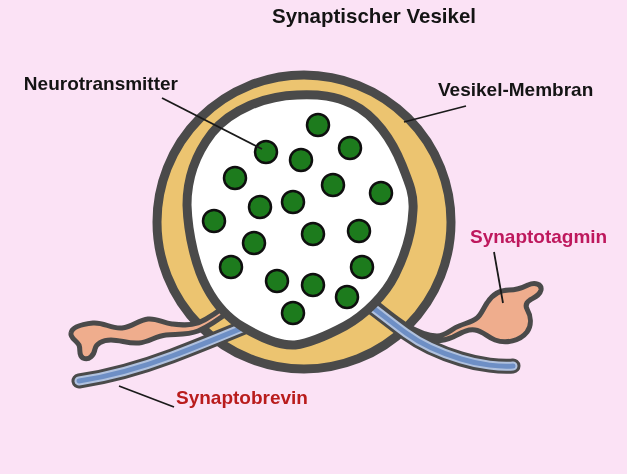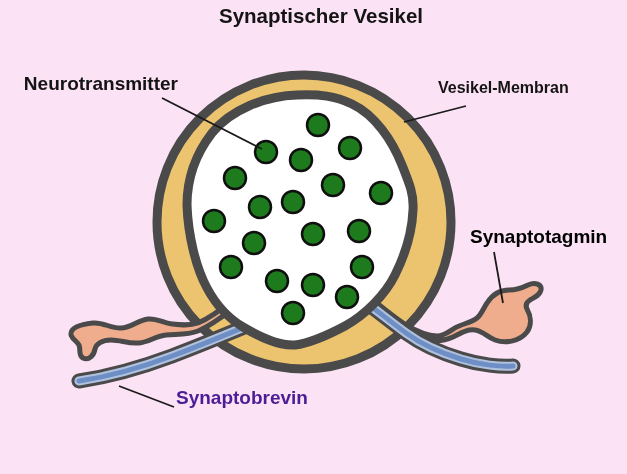--- a/index.html
+++ b/index.html
@@ -1,22 +1,22 @@
 <!DOCTYPE html>
 <html><head>
 <meta charset="utf-8">
 <style>
   html,body{margin:0;padding:0;background:#888;}
   .stage{position:relative;width:627px;height:474px;overflow:hidden;
          font-family:"Liberation Sans",sans-serif;}
   .stage svg{position:absolute;left:0;top:0;width:627px;height:474px;display:block;}
   .lbl{position:absolute;font-weight:bold;white-space:nowrap;}
-  .title{left:166px;top:5px;width:310px;text-align:center;font-size:20.5px;line-height:22px;}
+  .title{left:166px;top:5px;width:310px;text-align:right;font-size:20.5px;line-height:22px;}
   .nt{left:0px;top:73px;width:178px;text-align:right;font-size:19px;line-height:21px;}
-  .vm{left:438px;top:79px;font-size:16px;}
+  .vm{left:438px;top:79px;font-size:19px;}
   .st{left:470px;top:226px;font-size:19px;}
   .sb{left:176px;top:387px;font-size:19px;}
 </style>
 </head>
 <body>
 
 <div class="stage" style="background: rgb(251, 226, 245);">
 
   <svg viewBox="0 0 627 474">
 
@@ -92,15 +92,15 @@
 
   <div class="lbl title" style="color: rgb(20, 20, 20);">
     <div>Synaptischer Vesikel</div>
   </div>
 
   <div class="lbl nt" style="color: rgb(20, 20, 20);">
     <div>Neurotransmitter</div>
   </div>
 
   <div class="lbl vm" style="color: rgb(20, 20, 20);">Vesikel-Membran</div>
-  <div class="lbl st" style="color: #000000; text-align: center;">Synaptotagmin</div>
-  <div class="lbl sb" style="color: #4c1d95;">Synaptobrevin</div>
+  <div class="lbl st" style="color: #be185d; text-align: center;">Synaptotagmin</div>
+  <div class="lbl sb" style="color: #b91c1c;">Synaptobrevin</div>
 </div>
 
 </body></html>

